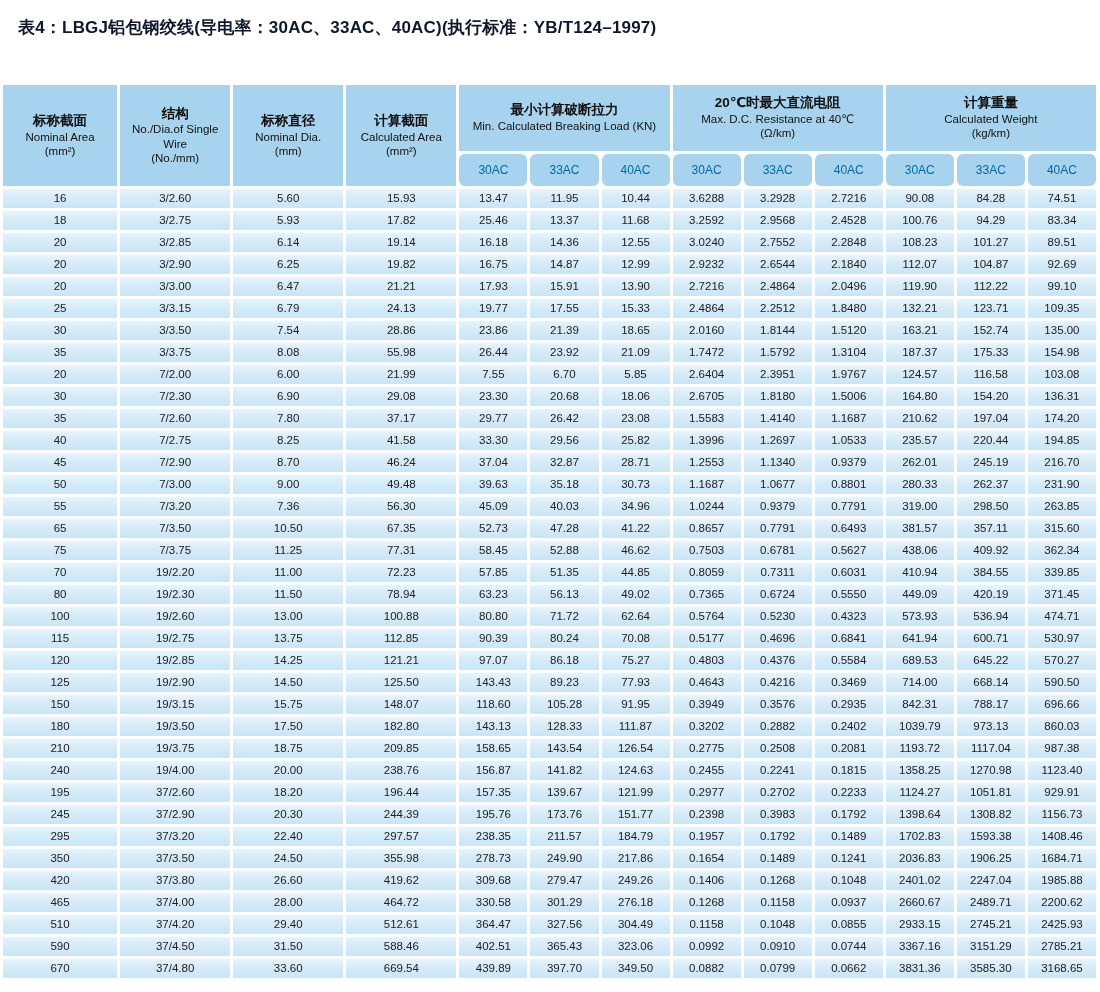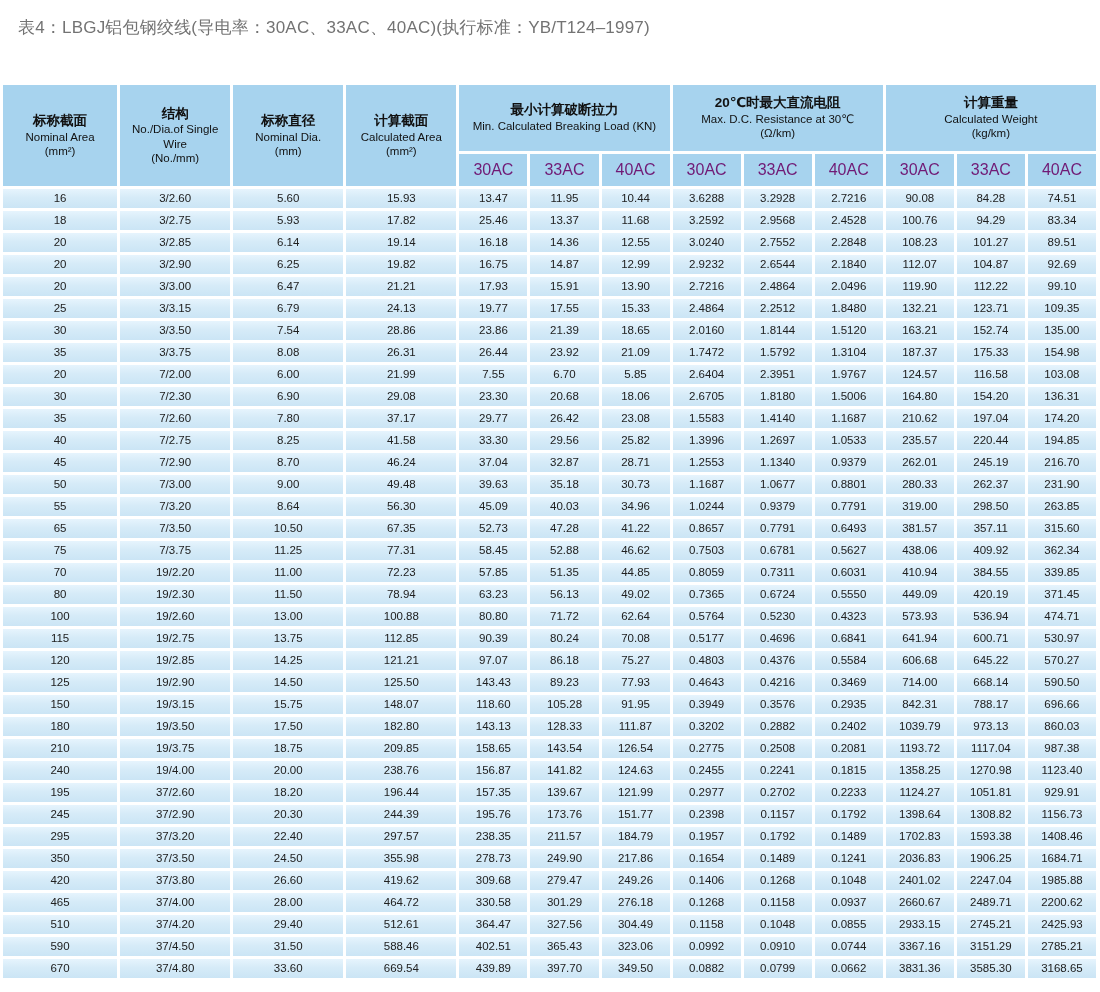--- a/index.html
+++ b/index.html
@@ -15,22 +15,22 @@
     position: relative;
     width: 1100px;
     height: 992px;
     background: #ffffff;
   }
   .title {
     position: absolute;
     left: 18px;
     top: 16px;
     font-size: 17px;
-    font-weight: normal;
-    color: #737373;
+    font-weight: bold;
+    color: #0f172a;
     letter-spacing: 0.2px;
     white-space: nowrap;
   }
   table.spec-table {
     position: absolute;
     left: 0px;
     top: 82px;
     width: 1099px;
     border-collapse: separate;
     border-spacing: 3px;
@@ -40,22 +40,23 @@
     background: #a7d3ee;
     text-align: center;
     vertical-align: middle;
     font-weight: normal;
     color: #111111;
     padding: 1px 2px;
   }
   thead tr.group-row th { height: 64px; }
   thead tr.sub-row th {
     height: 30px;
-    font-size: 16px;
-    color: #701a75;
+    font-size: 12px;
+    color: #0369a1;
+    border-radius: 6px;
   }
   .zh {
     font-size: 13.5px;
     font-weight: bold;
     line-height: 1.25;
   }
   .en {
     font-size: 11.5px;
     font-weight: normal;
     line-height: 1.25;
@@ -117,21 +118,21 @@
           <div class="zh">计算截面</div>
           <div class="en">Calculated Area</div>
           <div class="en">(mm²)</div>
         </th>
         <th colspan="3">
           <div class="zh">最小计算破断拉力</div>
           <div class="en">Min. Calculated Breaking Load (KN)</div>
         </th>
         <th colspan="3">
           <div class="zh">20℃时最大直流电阻</div>
-          <div class="en">Max. D.C. Resistance at 30℃</div>
+          <div class="en">Max. D.C. Resistance at 40℃</div>
           <div class="en">(Ω/km)</div>
         </th>
         <th colspan="3">
           <div class="zh">计算重量</div>
           <div class="en">Calculated Weight</div>
           <div class="en">(kg/km)</div>
         </th>
       </tr>
       <tr class="sub-row">
         <th>30AC</th>
@@ -248,21 +249,21 @@
           <td>1.8144</td>
           <td>1.5120</td>
           <td>163.21</td>
           <td>152.74</td>
           <td>135.00</td>
         </tr>
         <tr>
           <td>35</td>
           <td>3/3.75</td>
           <td>8.08</td>
-          <td>26.31</td>
+          <td>55.98</td>
           <td>26.44</td>
           <td>23.92</td>
           <td>21.09</td>
           <td>1.7472</td>
           <td>1.5792</td>
           <td>1.3104</td>
           <td>187.37</td>
           <td>175.33</td>
           <td>154.98</td>
         </tr>
@@ -352,21 +353,21 @@
           <td>1.1687</td>
           <td>1.0677</td>
           <td>0.8801</td>
           <td>280.33</td>
           <td>262.37</td>
           <td>231.90</td>
         </tr>
         <tr>
           <td>55</td>
           <td>7/3.20</td>
-          <td>8.64</td>
+          <td>7.36</td>
           <td>56.30</td>
           <td>45.09</td>
           <td>40.03</td>
           <td>34.96</td>
           <td>1.0244</td>
           <td>0.9379</td>
           <td>0.7791</td>
           <td>319.00</td>
           <td>298.50</td>
           <td>263.85</td>
@@ -465,21 +466,21 @@
           <td>120</td>
           <td>19/2.85</td>
           <td>14.25</td>
           <td>121.21</td>
           <td>97.07</td>
           <td>86.18</td>
           <td>75.27</td>
           <td>0.4803</td>
           <td>0.4376</td>
           <td>0.5584</td>
-          <td>606.68</td>
+          <td>689.53</td>
           <td>645.22</td>
           <td>570.27</td>
         </tr>
         <tr>
           <td>125</td>
           <td>19/2.90</td>
           <td>14.50</td>
           <td>125.50</td>
           <td>143.43</td>
           <td>89.23</td>
@@ -568,21 +569,21 @@
         </tr>
         <tr>
           <td>245</td>
           <td>37/2.90</td>
           <td>20.30</td>
           <td>244.39</td>
           <td>195.76</td>
           <td>173.76</td>
           <td>151.77</td>
           <td>0.2398</td>
-          <td>0.1157</td>
+          <td>0.3983</td>
           <td>0.1792</td>
           <td>1398.64</td>
           <td>1308.82</td>
           <td>1156.73</td>
         </tr>
         <tr>
           <td>295</td>
           <td>37/3.20</td>
           <td>22.40</td>
           <td>297.57</td>

